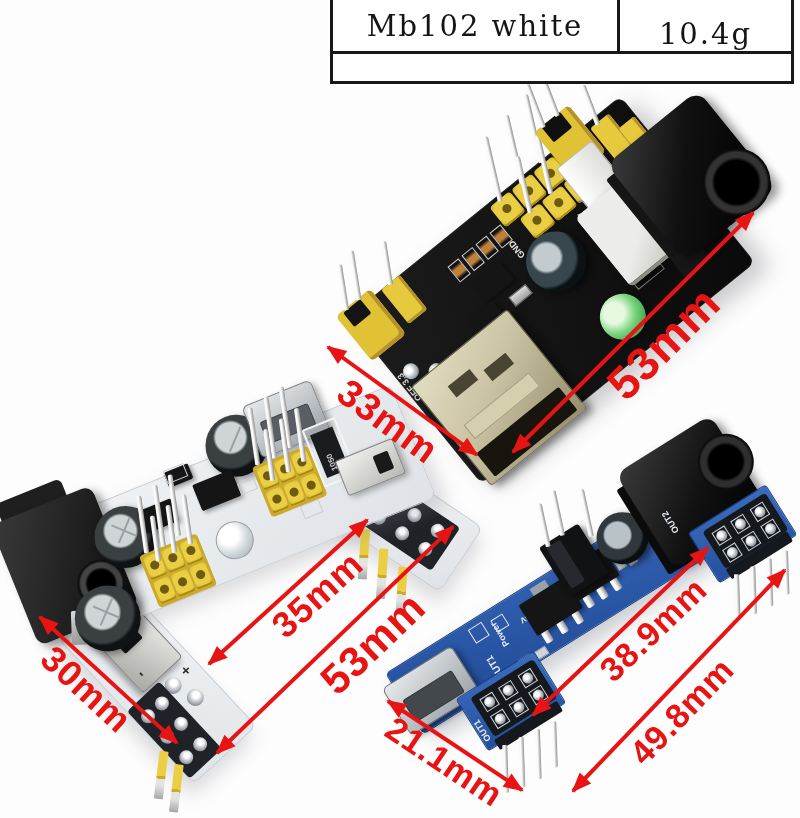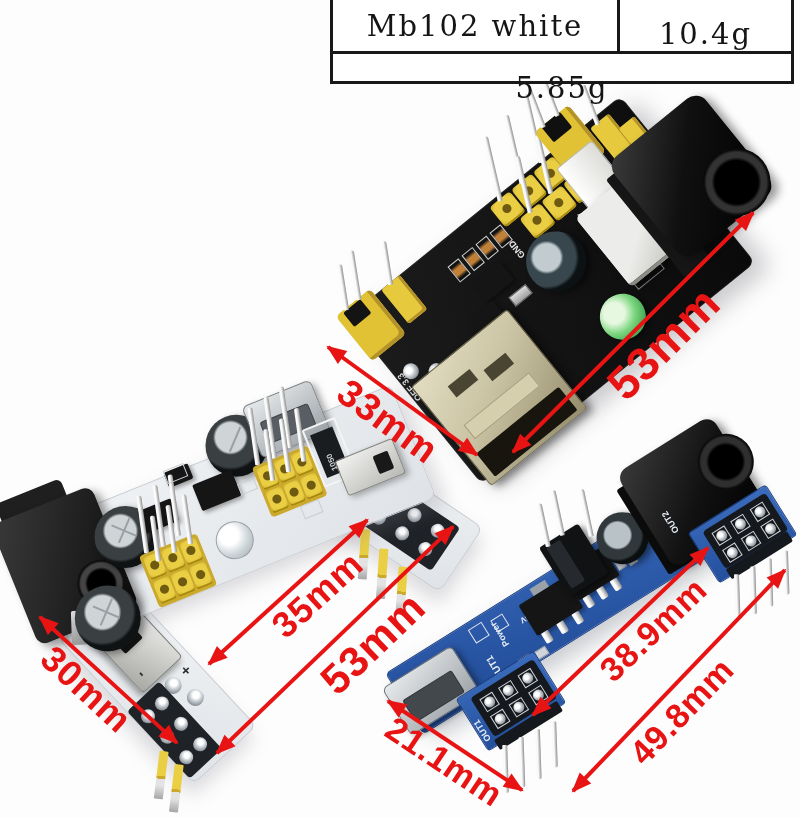--- a/index.html
+++ b/index.html
@@ -75,21 +75,20 @@
 <body>
 
 <div class="canvas">
 
   <div class="wt">
     <div class="wt-row first">
       <div class="wt-cell model">Mb102 white</div>
       <div class="wt-cell val">10.4g</div>
     </div>
     <div class="wt-row">
-      <div class="wt-cell val">5.85g</div>
     </div>
   </div>
 
   <div class="board-black">
 
     <div class="abs" style="left:-8px;top:-8px;width:44px;height:58px;background:#e0c234;border-radius:5px;box-shadow:inset -4px -4px 0 #b3922a;">
       <div class="abs" style="left:8px;top:2px;width:22px;height:18px;background:#141414;border-radius:2px;"></div>
     </div>
     <div class="pin" style="left:2px;top:-52px;height:46px;transform:rotate(30deg);"></div>
     <div class="pin" style="left:18px;top:-56px;height:50px;transform:rotate(30deg);"></div>

